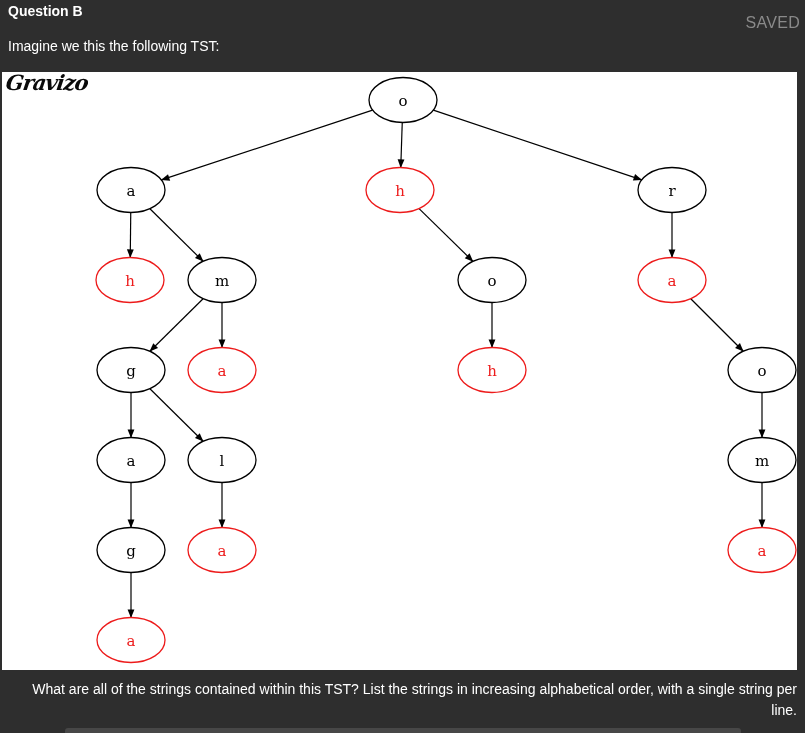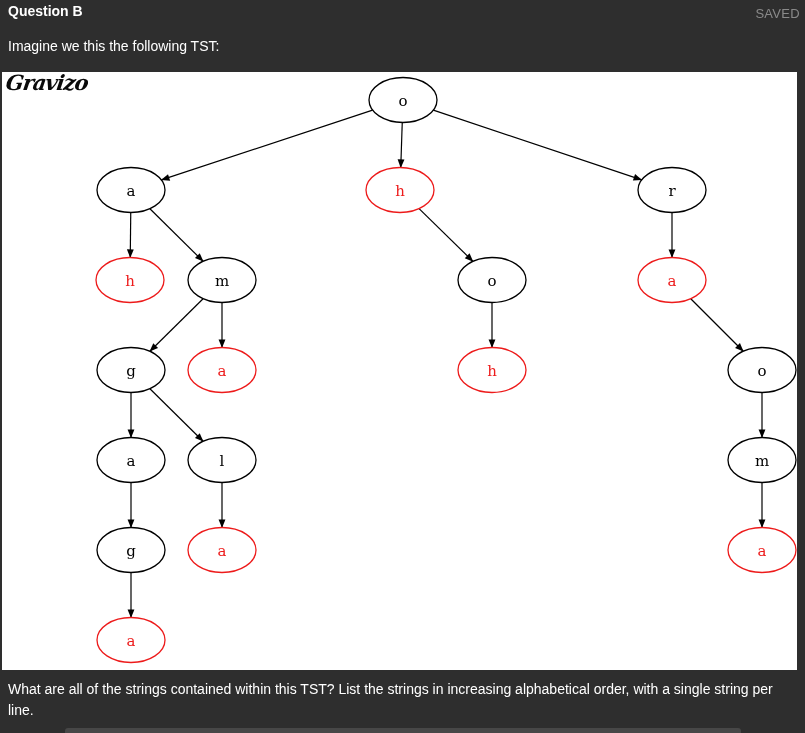--- a/index.html
+++ b/index.html
@@ -8,22 +8,22 @@
     background: #2e2e2e;
     font-family: "Liberation Sans", sans-serif;
     position: relative;
     overflow: hidden;
   }
   .header-title {
     position: absolute; left: 8px; top: 3px;
     color: #ffffff; font-size: 14px; font-weight: bold;
   }
   .saved-badge {
-    position: absolute; right: 5px; top: 6px;
-    color: #8a8a8a; font-size: 13px; letter-spacing: 0.3px;
+    position: absolute; right: 5px; top: 14px;
+    color: #8a8a8a; font-size: 16px; letter-spacing: 0.3px;
   }
   .prompt {
     position: absolute; left: 8px; top: 38px;
     color: #ffffff; font-size: 14px;
   }
   .diagram-panel {
     position: absolute; left: 2px; top: 72px;
     width: 795px; height: 598px;
     background: #ffffff;
   }
@@ -31,21 +31,21 @@
     position: absolute; left: 4px; top: -2px;
     font-family: "DejaVu Serif", serif;
     font-style: italic; font-weight: bold;
     font-size: 21px; color: #0a0a0a;
     transform: skewX(-8deg);
     letter-spacing: -1px;
   }
   .tree-svg { position: absolute; left: 0; top: 0; }
   .question-text {
     position: absolute; left: 8px; top: 679px; right: 8px;
-    color: #ffffff; font-size: 14px; line-height: 21px;
+    color: #ffffff; font-size: 14px; line-height: 21px; text-align: right;
   }
   .answer-field-partial {
     position: absolute; left: 65px; top: 728px;
     width: 676px; height: 5px;
     background: #474747;
     border-radius: 3px 3px 0 0;
   }
 </style>
 </head>
 <body>

